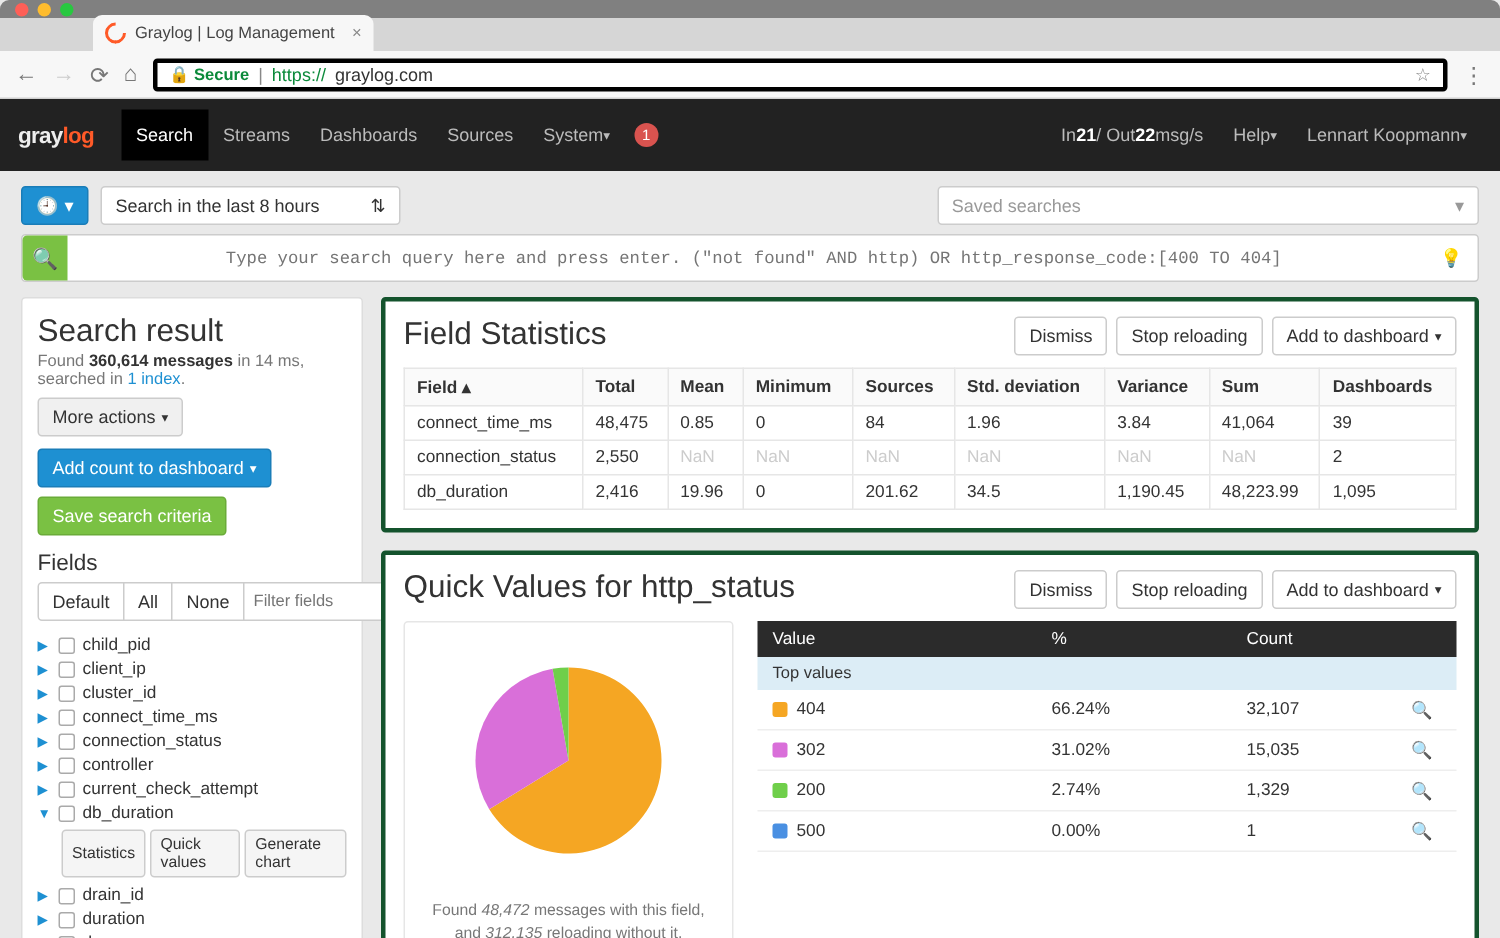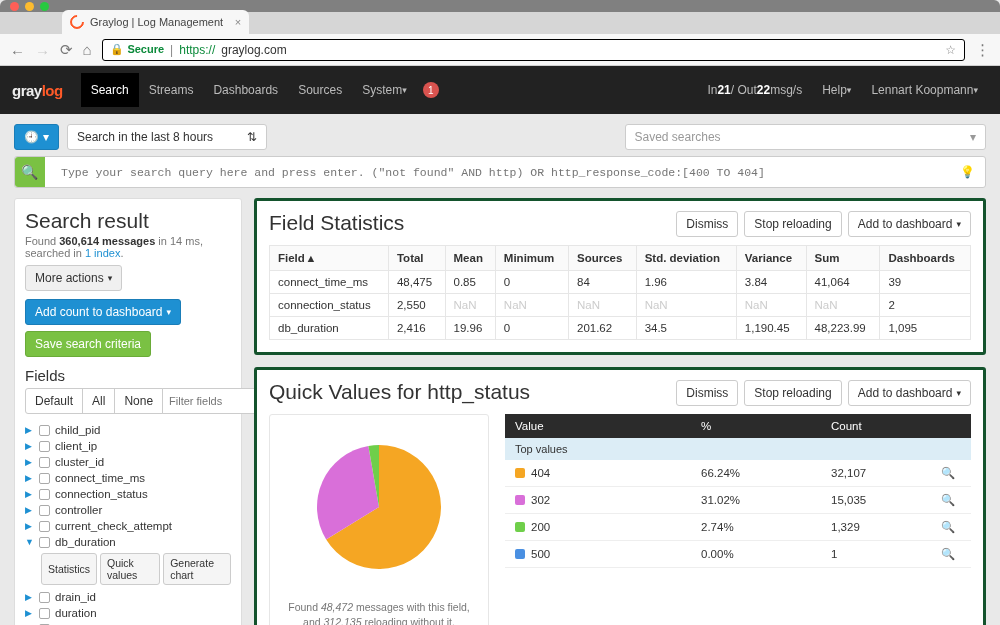--- a/index.html
+++ b/index.html
@@ -6,41 +6,41 @@
 body { font-family: -apple-system, "Helvetica Neue", Arial, sans-serif; font-size: 12px; background: #e9e9e9; color: #333; width: 1000px; overflow: hidden; }
 
 .chrome-bar { background: linear-gradient(#808080, #808080); height: 12px; display: flex; align-items: center; padding-left: 10px; gap: 6px; border-radius: 6px 6px 0 0; }
 .chrome-bar .dot { width: 9px; height: 9px; border-radius: 50%; }
 .tab-row { background: #d6d6d6; height: 22px; display: flex; align-items: flex-end; padding-left: 62px; }
 .tab { background: #f7f7f7; border-radius: 6px 6px 0 0; height: 24px; display: flex; align-items: center; padding: 0 26px 0 8px; gap: 6px; font-size: 11px; color: #444; position: relative; min-width: 185px; }
 .tab .favicon { width: 14px; height: 14px; border: 2px solid #ff5a28; border-radius: 50%; border-top-color: transparent; transform: rotate(45deg); }
 .tab .close { position: absolute; right: 8px; color: #888; }
 .addr-bar { background: #f7f7f7; height: 32px; display: flex; align-items: center; padding: 0 10px; gap: 10px; border-bottom: 1px solid #d0d0d0; }
 .addr-bar .nav-ico { color: #777; font-size: 15px; cursor: pointer; }
-.addr-bar .url { flex: 1; background: #fff; border: 1px solid #000000; border-radius: 3px; height: 22px; display: flex; align-items: center; padding: 0 8px; font-size: 12px; color: #333; gap: 6px; }
+.addr-bar .url { flex: 1; background: #fff; border: 3px solid #000000; border-radius: 3px; height: 22px; display: flex; align-items: center; padding: 0 8px; font-size: 12px; color: #333; gap: 6px; }
 .addr-bar .url .lock { color: #0b8a3a; font-size: 11px; font-weight: 600; }
 
 .gl-nav { background: #222; height: 48px; display: flex; align-items: center; padding: 0 12px; color: #bbb; font-size: 12px; }
 .gl-logo { font-weight: 600; font-size: 15px; letter-spacing: -0.5px; margin-right: 18px; }
 .gl-logo .gray { color: #eee; } .gl-logo .orange { color: #ff5a28; }
 .gl-nav .item { padding: 0 10px; height: 34px; display: flex; align-items: center; cursor: pointer; }
 .gl-nav .item.active { background: #000; color: #fff; }
 .gl-nav .badge { background: #d9534f; color: #fff; width: 16px; height: 16px; border-radius: 50%; display: inline-flex; align-items: center; justify-content: center; font-size: 10px; margin-left: 6px; }
 .gl-nav .spacer { flex: 1; }
 .gl-nav b { color: #fff; }
 
 .controls { padding: 10px 14px; display: flex; flex-direction: column; gap: 6px; }
 .controls-row { display: flex; gap: 8px; }
 .btn { border: 1px solid #ccc; background: #fff; border-radius: 3px; padding: 5px 9px; font-size: 12px; cursor: pointer; color: #333; display: inline-flex; align-items: center; gap: 4px; }
 .btn-primary { background: #1e90d2; border-color: #1a7db8; color: #fff; }
 .btn-success { background: #7ac143; border-color: #6aab38; color: #fff; }
 .select { border: 1px solid #ccc; background: #fff; border-radius: 3px; padding: 5px 9px; font-size: 12px; flex: 1; display: flex; align-items: flex-start; justify-content: space-between; cursor: pointer; }
 .search-input-row { display: flex; gap: 8px; align-items: center; background: #fff; border: 1px solid #ccc; border-radius: 3px; padding: 0; }
 .search-prefix { background: #7ac143; color: #fff; width: 30px; height: 30px; border-radius: 3px 0 0 3px; display: flex; align-items: center; justify-content: center; font-size: 14px; }
-.search-field { flex: 1; border: none; outline: none; padding: 7px 8px; font-family: "Courier New", monospace; font-size: 11.5px; color: #999; }
+.search-field { flex: 1; border: none; outline: none; padding: 7px 8px; font-family: "Courier New", monospace; font-size: 11.5px; color: #999; text-align: center; }
 .search-bulb { color: #1e90d2; padding-right: 10px; }
 
 .page { display: flex; gap: 12px; padding: 0 14px 14px; }
 .sidebar { width: 228px; background: #fff; border: 1px solid #ddd; border-radius: 3px; padding: 10px 10px 8px; font-size: 11.5px; }
 .main { flex: 1; display: flex; flex-direction: column; gap: 12px; }
 
 h2 { font-size: 21px; font-weight: 400; color: #333; margin-bottom: 2px; }
 h3 { font-size: 15px; font-weight: 400; color: #333; margin: 10px 0 4px; }
 .muted { color: #777; font-size: 11px; }
 a.link { color: #1e90d2; text-decoration: none; }

